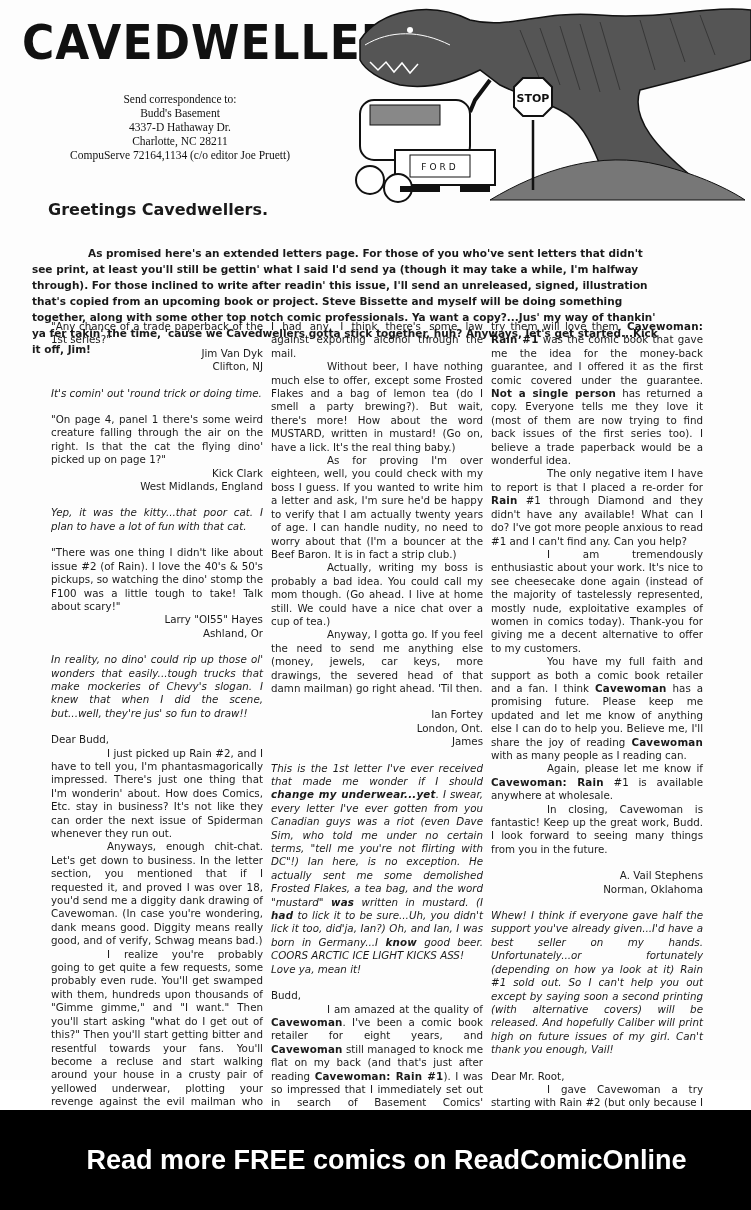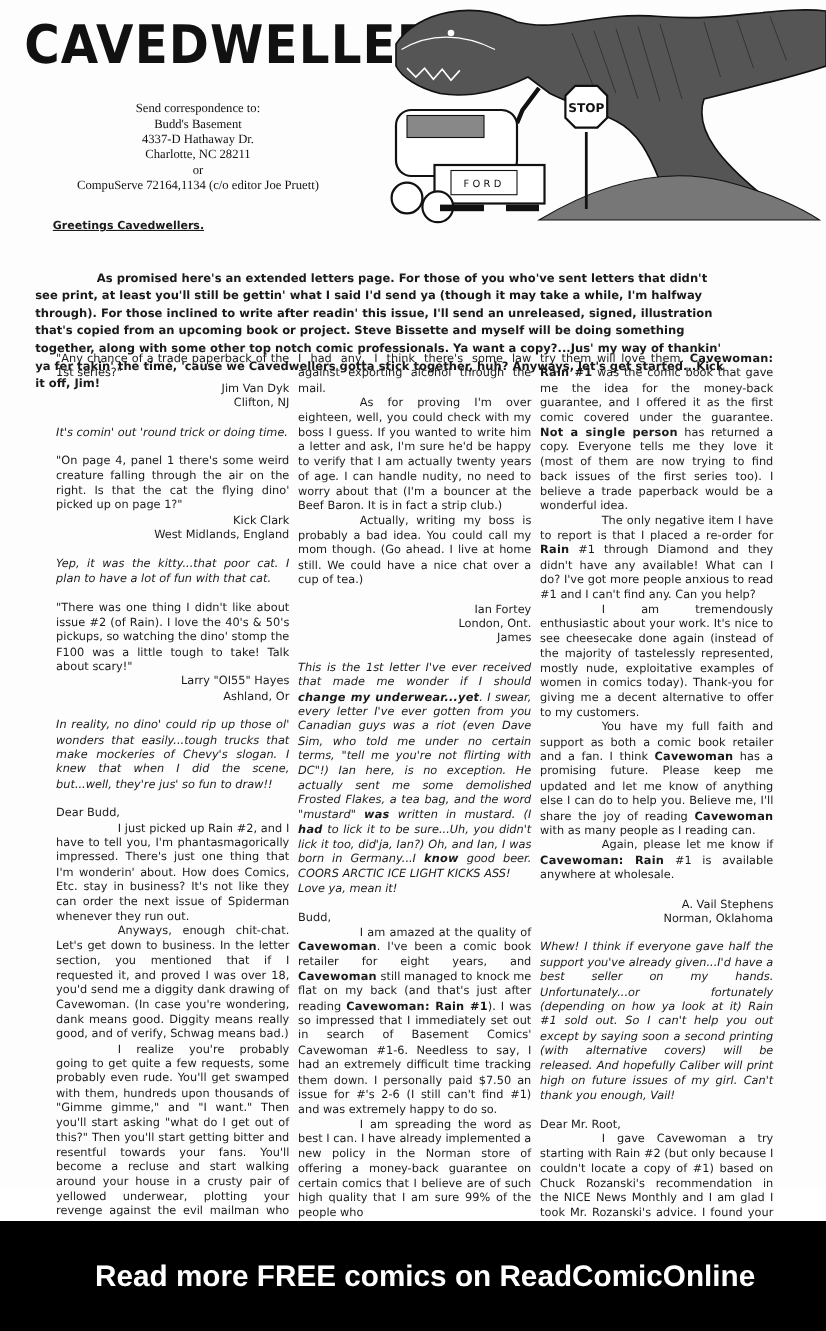--- a/index.html
+++ b/index.html
@@ -17,21 +17,21 @@
   }
   .address {
     position: absolute; left: 30px; top: 72px; width: 300px;
     text-align: center; font-family: Liberation Serif, serif; font-size: 11.5px; line-height: 14px; color: #111; margin-top: 20px;
   }
   .address div { white-space: nowrap; }
   .art {
     position: absolute; left: 340px; top: 0; width: 411px; height: 205px;
   }
   .greeting {
-    position: absolute; left: 48px; top: 200px; font-size: 10px; font-weight: bold; text-decoration: underline;
+    position: absolute; left: 48px; top: 200px; font-size: 16px; font-weight: bold;
   }
   .intro {
     position: absolute; left: 32px; top: 218px; width: 632px;
     font-size: 10.5px; font-weight: bold; line-height: 16px; text-indent: 56px; text-align: left; margin-top: 27px;
   }
   .col {
     position: absolute; top: 320px; width: 212px;
     font-size: 10.3px; line-height: 13.4px; text-align: justify; color: #1a1a1a;
   }
   .col1 { left: 51px; }
@@ -56,21 +56,20 @@
 
 <div class="page">
 
   <div class="masthead-title">CAVEDWELLERS</div>
 
   <div class="address">
     <div>Send correspondence to:</div>
     <div>Budd's Basement</div>
     <div>4337-D Hathaway Dr.</div>
     <div>Charlotte, NC  28211</div>
-    <div>or</div>
     <div>CompuServe 72164,1134 (c/o editor Joe Pruett)</div>
   </div>
 
   <svg class="art" viewBox="0 0 411 205" xmlns="http://www.w3.org/2000/svg">
 
     <path d="M20 40 C40 10, 90 0, 130 20 C170 30, 200 10, 260 15 C320 20, 370 5, 411 10 L411 60 C380 70, 340 80, 300 90 C290 120, 320 150, 350 175 L330 190 C300 185, 270 180, 260 165 C250 140, 240 120, 220 110 C200 100, 180 95, 160 85 L140 70 C120 80, 90 90, 60 85 C40 80, 25 70, 20 60 Z" fill="#555" stroke="#111" stroke-width="1.5"></path>
     <path d="M25 45 C50 30, 80 30, 110 45" fill="none" stroke="#fff" stroke-width="1"></path>
     <path d="M30 62 L38 70 L46 62 L54 72 L62 63 L70 73 L78 64" fill="none" stroke="#fff" stroke-width="1.5"></path>
     <circle cx="70" cy="30" r="3" fill="#fff"></circle>
 
@@ -128,41 +127,44 @@
     <div class="gap"></div>
     <p>Dear Budd,</p>
     <p class="ind">I just picked up Rain #2, and I have to tell you, I'm phantasmagorically impressed. There's just one thing that I'm wonderin' about. How does Comics, Etc. stay in business? It's not like they can order the next issue of Spiderman whenever they run out.</p>
     <p class="ind">Anyways, enough chit-chat. Let's get down to business. In the letter section, you mentioned that if I requested it, and proved I was over 18, you'd send me a diggity dank drawing of Cavewoman. (In case you're wondering, dank means good. Diggity means really good, and of verify, Schwag means bad.)</p>
     <p class="ind">I realize you're probably going to get quite a few requests, some probably even rude. You'll get swamped with them, hundreds upon thousands of "Gimme gimme," and "I want." Then you'll start asking "what do I get out of this?" Then you'll start getting bitter and resentful towards your fans. You'll become a recluse and start walking around your house in a crusty pair of yellowed underwear, plotting your revenge against the evil mailman who keeps bringing those damn letters (unless you do that already, which is cool).</p>
     <p class="ind">So, in the spirit of giving, I offer you a six pack of Labatt Blue (Canadian beer. 'Cause whether you like it or not, we make the damn best beer in the freakin' world, except for maybe Germany.) However, I'm all out of beer, and if</p>
   </div>
 
   <div class="col col2">
     <p>I had any, I think there's some law against exporting alcohol through the mail.</p>
+    <p class="ind">Without beer, I have nothing much else to offer, except some Frosted Flakes and a bag of lemon tea (do I smell a party brewing?). But wait, there's more! How about the word MUSTARD, written in mustard! (Go on, have a lick. It's the real thing baby.)</p>
     <p class="ind">As for proving I'm over eighteen, well, you could check with my boss I guess. If you wanted to write him a letter and ask, I'm sure he'd be happy to verify that I am actually twenty years of age. I can handle nudity, no need to worry about that (I'm a bouncer at the Beef Baron. It is in fact a strip club.)</p>
     <p class="ind">Actually, writing my boss is probably a bad idea. You could call my mom though. (Go ahead. I live at home still. We could have a nice chat over a cup of tea.)</p>
+    <p class="ind">Anyway, I gotta go. If you feel the need to send me anything else (money, jewels, car keys, more drawings, the severed head of that damn mailman) go right ahead. 'Til then.</p>
     <div class="gap"></div>
     <p class="sig">Ian Fortey</p>
     <p class="sig">London, Ont.</p>
     <p class="sig">James</p>
     <div class="gap"></div>
     <p class="it"><span>This is the 1st letter I've ever received that made me wonder if I should </span><b class="heavy">change my underwear...yet</b><span>. I swear, every letter I've ever gotten from you Canadian guys was a riot (even Dave Sim, who told me under no certain terms, "tell me you're not flirting with DC"!) Ian here, is no exception. He actually sent me some demolished Frosted Flakes, a tea bag, and the word "mustard" </span><b class="heavy">was</b><span> written in mustard. (I </span><b class="heavy">had</b><span> to lick it to be sure...Uh, you didn't lick it too, did'ja, Ian?) Oh, and Ian, I was born in Germany...I </span><b class="heavy">know</b><span> good beer. COORS ARCTIC ICE LIGHT KICKS ASS!</span></p>
     <p class="it">Love ya, mean it!</p>
     <div class="gap"></div>
     <p>Budd,</p>
     <p class="ind"><span>I am amazed at the quality of </span><b class="heavy">Cavewoman</b><span>. I've been a comic book retailer for eight years, and </span><b class="heavy">Cavewoman</b><span> still managed to knock me flat on my back (and that's just after reading </span><b class="heavy">Cavewoman: Rain #1</b><span>). I was so impressed that I immediately set out in search of Basement Comics' Cavewoman #1-6. Needless to say, I had an extremely difficult time tracking them down. I personally paid $7.50 an issue for #'s 2-6 (I still can't find #1) and was extremely happy to do so.</span></p>
     <p class="ind">I am spreading the word as best I can. I have already implemented a new policy in the Norman store of offering a money-back guarantee on certain comics that I believe are of such high quality that I am sure 99% of the people who</p>
   </div>
 
   <div class="col col3">
     <p><span>try them will love them. </span><b class="heavy">Cavewoman: Rain #1</b><span> was the comic book that gave me the idea for the money-back guarantee, and I offered it as the first comic covered under the guarantee. </span><b class="heavy">Not a single person</b><span> has returned a copy. Everyone tells me they love it (most of them are now trying to find back issues of the first series too). I believe a trade paperback would be a wonderful idea.</span></p>
     <p class="ind"><span>The only negative item I have to report is that I placed a re-order for </span><b class="heavy">Rain</b><span> #1 through Diamond and they didn't have any available! What can I do? I've got more people anxious to read #1 and I can't find any. Can you help?</span></p>
     <p class="ind">I am tremendously enthusiastic about your work. It's nice to see cheesecake done again (instead of the majority of tastelessly represented, mostly nude, exploitative examples of women in comics today). Thank-you for giving me a decent alternative to offer to my customers.</p>
     <p class="ind"><span>You have my full faith and support as both a comic book retailer and a fan. I think </span><b class="heavy">Cavewoman</b><span> has a promising future. Please keep me updated and let me know of anything else I can do to help you. Believe me, I'll share the joy of reading </span><b class="heavy">Cavewoman</b><span> with as many people as I reading can.</span></p>
     <p class="ind"><span>Again, please let me know if </span><b class="heavy">Cavewoman: Rain</b><span> #1 is available anywhere at wholesale.</span></p>
+    <p class="ind">In closing, Cavewoman is fantastic! Keep up the great work, Budd. I look forward to seeing many things from you in the future.</p>
     <div class="gap"></div>
     <p class="sig">A. Vail Stephens</p>
     <p class="sig">Norman, Oklahoma</p>
     <div class="gap"></div>
     <p class="it">Whew! I think if everyone gave half the support you've already given...I'd have a best seller on my hands. Unfortunately...or fortunately (depending on how ya look at it) Rain #1 sold out. So I can't help you out except by saying soon a second printing (with alternative covers) will be released. And hopefully Caliber will print high on future issues of my girl. Can't thank you enough, Vail!</p>
     <div class="gap"></div>
     <p>Dear Mr. Root,</p>
     <p class="ind">I gave Cavewoman a try starting with Rain #2 (but only because I couldn't locate a copy of #1) based on Chuck Rozanski's recommendation in the NICE News Monthly and I am glad I took Mr. Rozanski's advice. I found your Cavewoman a very refreshing concept in an industry overpopulated with superheroes. Just when my interest in comic books was abating, Cavewoman gave my comic book appetite a boost.</p>
 
   </div>

